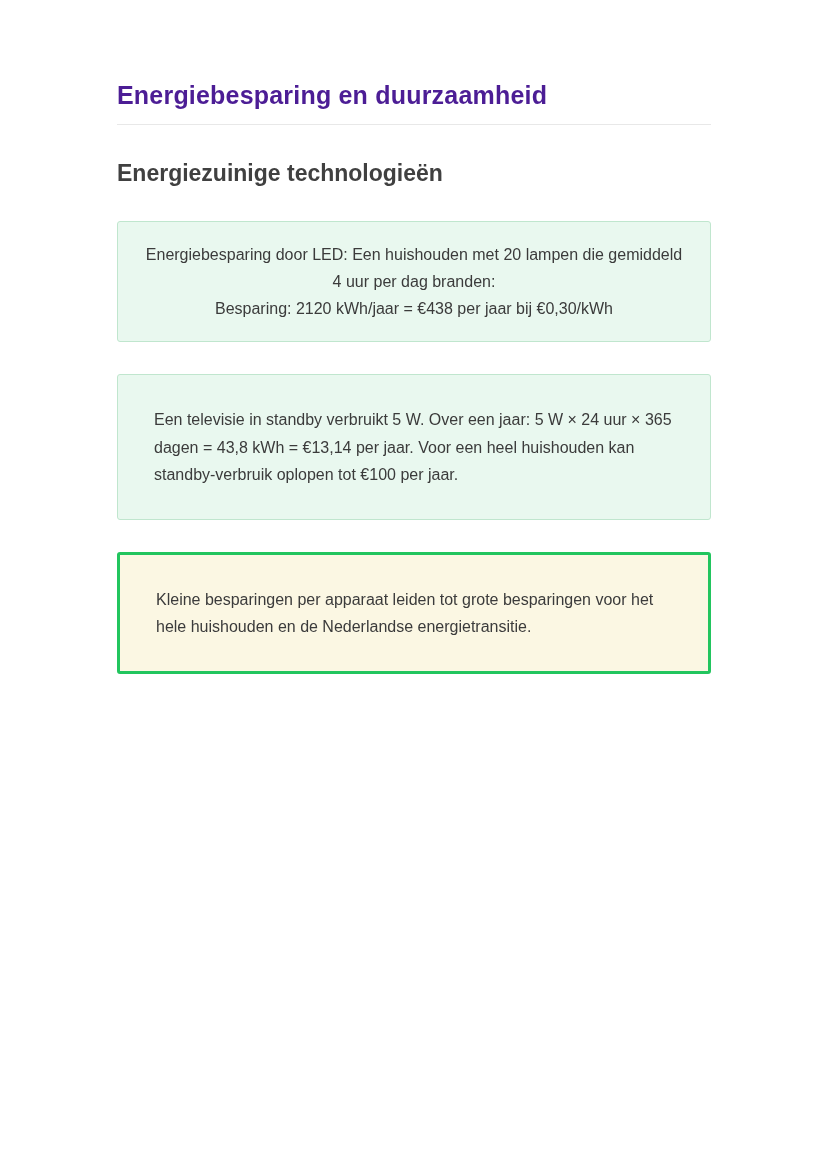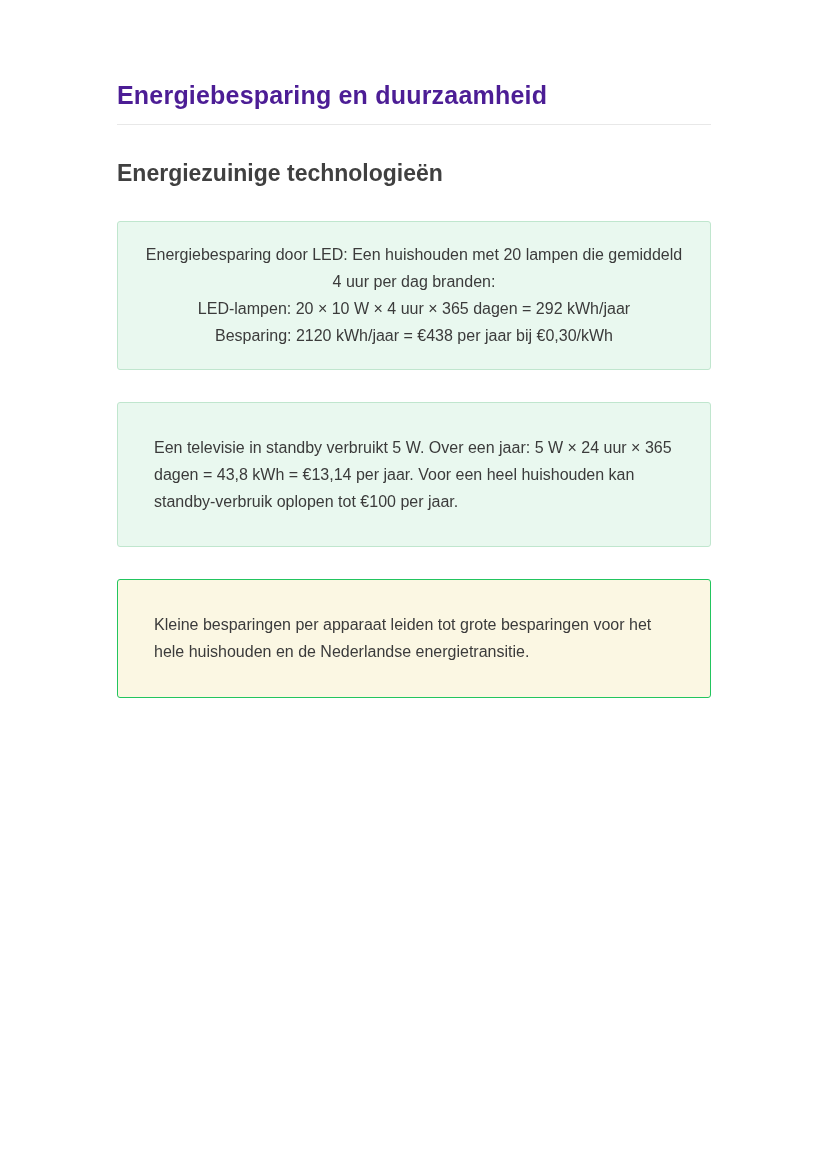--- a/index.html
+++ b/index.html
@@ -47,41 +47,40 @@
     padding: 19px 24px;
     margin: 32px 0;
     line-height: 1.7;
   }
   .info-box.green {
     background: #e9f8ef;
     border: 1px solid #c0e6ce;
   }
   .info-box.yellow {
     background: #fbf7e3;
-    border: 1px solid #22c55e;
+    border: 3px solid #22c55e;
   }
   .info-box p { margin: 12px; }
   .box-line { line-height: 1.7; text-align: center; }
 </style>
 </head>
 <body>
 
 <div class="page">
 
   <h1 class="page-title">Energiebesparing en duurzaamheid</h1>
 
   <div class="title-divider"></div>
 
 
   <h2 class="section-heading">Energiezuinige technologieën</h2>
 
 
   <div class="info-box green">
     <div class="box-line">Energiebesparing door LED: Een huishouden met 20 lampen die gemiddeld 4 uur per dag branden:</div>
-    <div class="box-line">LED-lampen: 20 × 10 W × 4 uur × 365 dagen = 292 kWh/jaar</div>
     <div class="box-line">Besparing: 2120 kWh/jaar = €438 per jaar bij €0,30/kWh</div>
   </div>
 
 
 
   <div class="info-box green">
     <p>Een televisie in standby verbruikt 5 W. Over een jaar: 5 W × 24 uur × 365 dagen = 43,8 kWh = €13,14 per jaar. Voor een heel huishouden kan standby-verbruik oplopen tot €100 per jaar.</p>
   </div>
 
 

